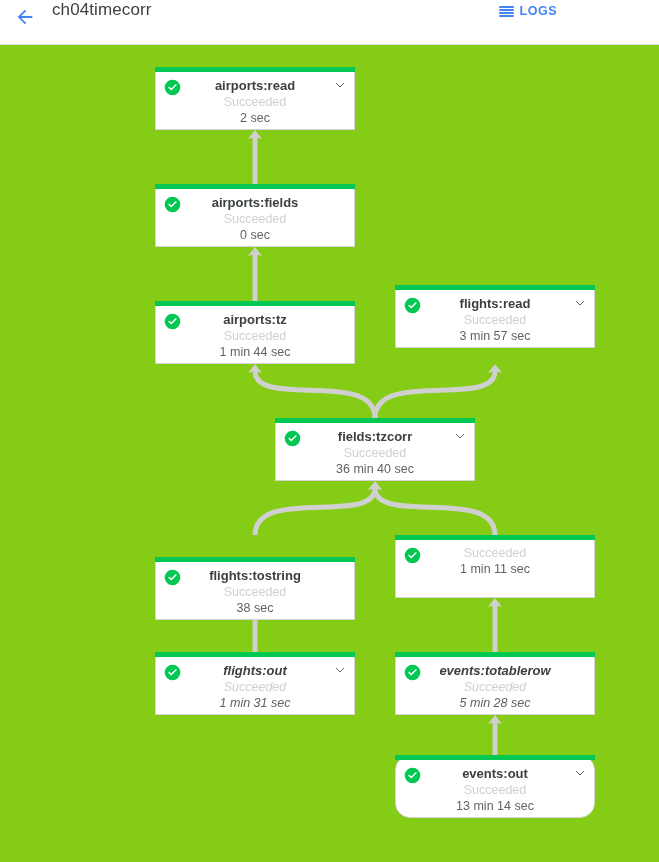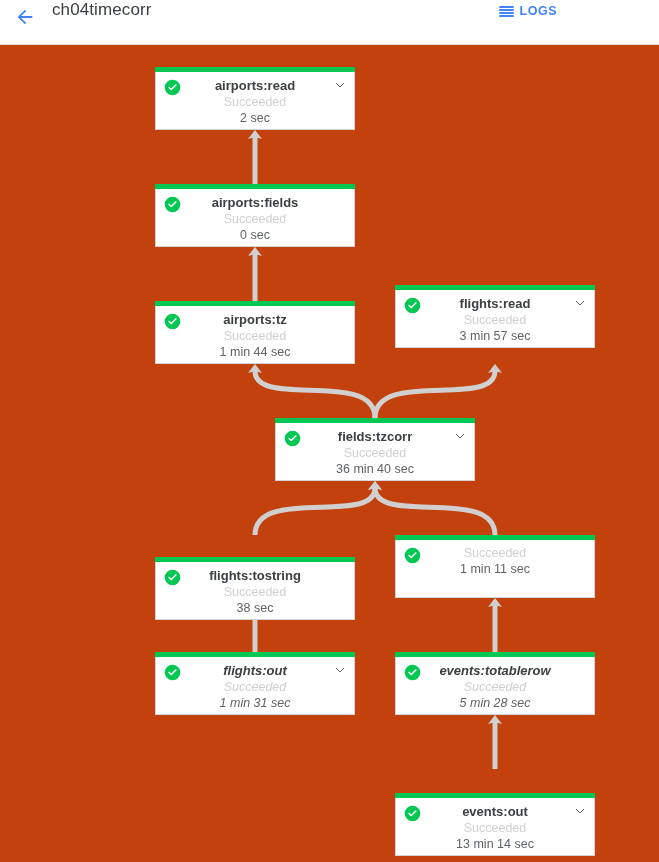--- a/index.html
+++ b/index.html
@@ -81,21 +81,21 @@
     height: 1px;
     background: #e0e0e0;
   }
 
   
   .canvas {
     position: absolute;
     left: 0; top: 45px;
     width: 659px;
     height: 817px;
-    background: #c2410c;
+    background: #84cc16;
     overflow: hidden;
   }
   .edges {
     position: absolute;
     left: 0; top: 0;
     width: 659px;
     height: 817px;
   }
 
   
@@ -349,21 +349,21 @@
         <span class="node-status-icon"><svg width="17" height="17" viewBox="0 0 24 24">
             <circle cx="12" cy="12" r="11" fill="#00c853"></circle>
             <path d="M10.2 16.4 L5.8 12 L7.3 10.5 L10.2 13.4 L16.7 6.9 L18.2 8.4 Z" fill="#ffffff"></path>
           </svg></span>
         <div class="node-body">
           <div class="node-title">events:totablerow</div>
           <div class="node-status" style="color: rgb(208, 208, 208);">Succeeded</div>
           <div class="node-duration">5 min 28 sec</div>
         </div>
       </div>
-      <div class="node" style="left: 395px; top: 748px;">
+      <div class="node" style="left: 395px; top: 710px; border-radius: 15px;">
         <div class="node-bar" style="background: rgb(0, 200, 83);"></div>
         <span class="node-status-icon"><svg width="17" height="17" viewBox="0 0 24 24">
             <circle cx="12" cy="12" r="11" fill="#00c853"></circle>
             <path d="M10.2 16.4 L5.8 12 L7.3 10.5 L10.2 13.4 L16.7 6.9 L18.2 8.4 Z" fill="#ffffff"></path>
           </svg></span>
         <div class="node-body">
           <div class="node-title">events:out</div>
           <div class="node-status" style="color: rgb(208, 208, 208);">Succeeded</div>
           <div class="node-duration">13 min 14 sec</div>
         </div>

